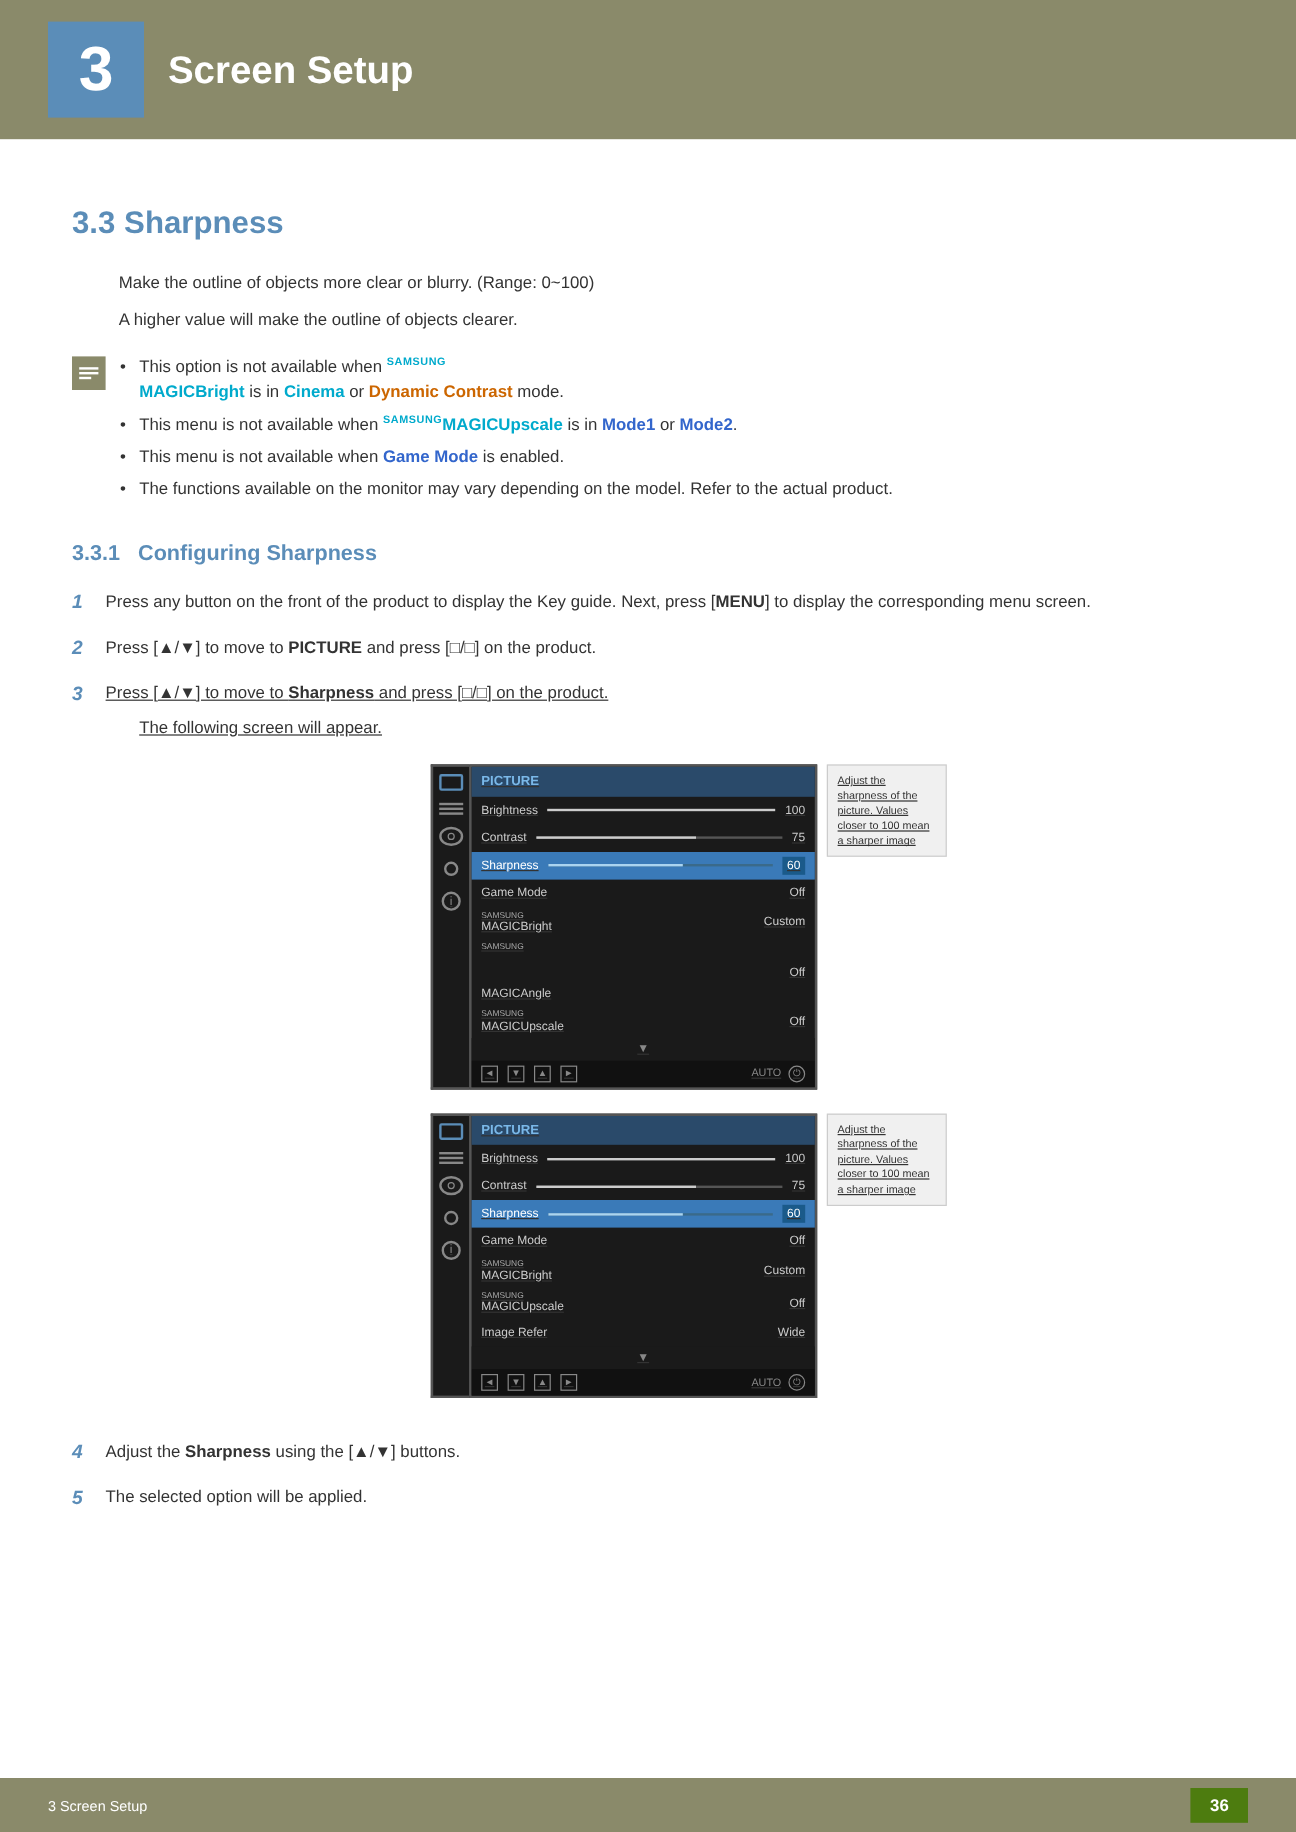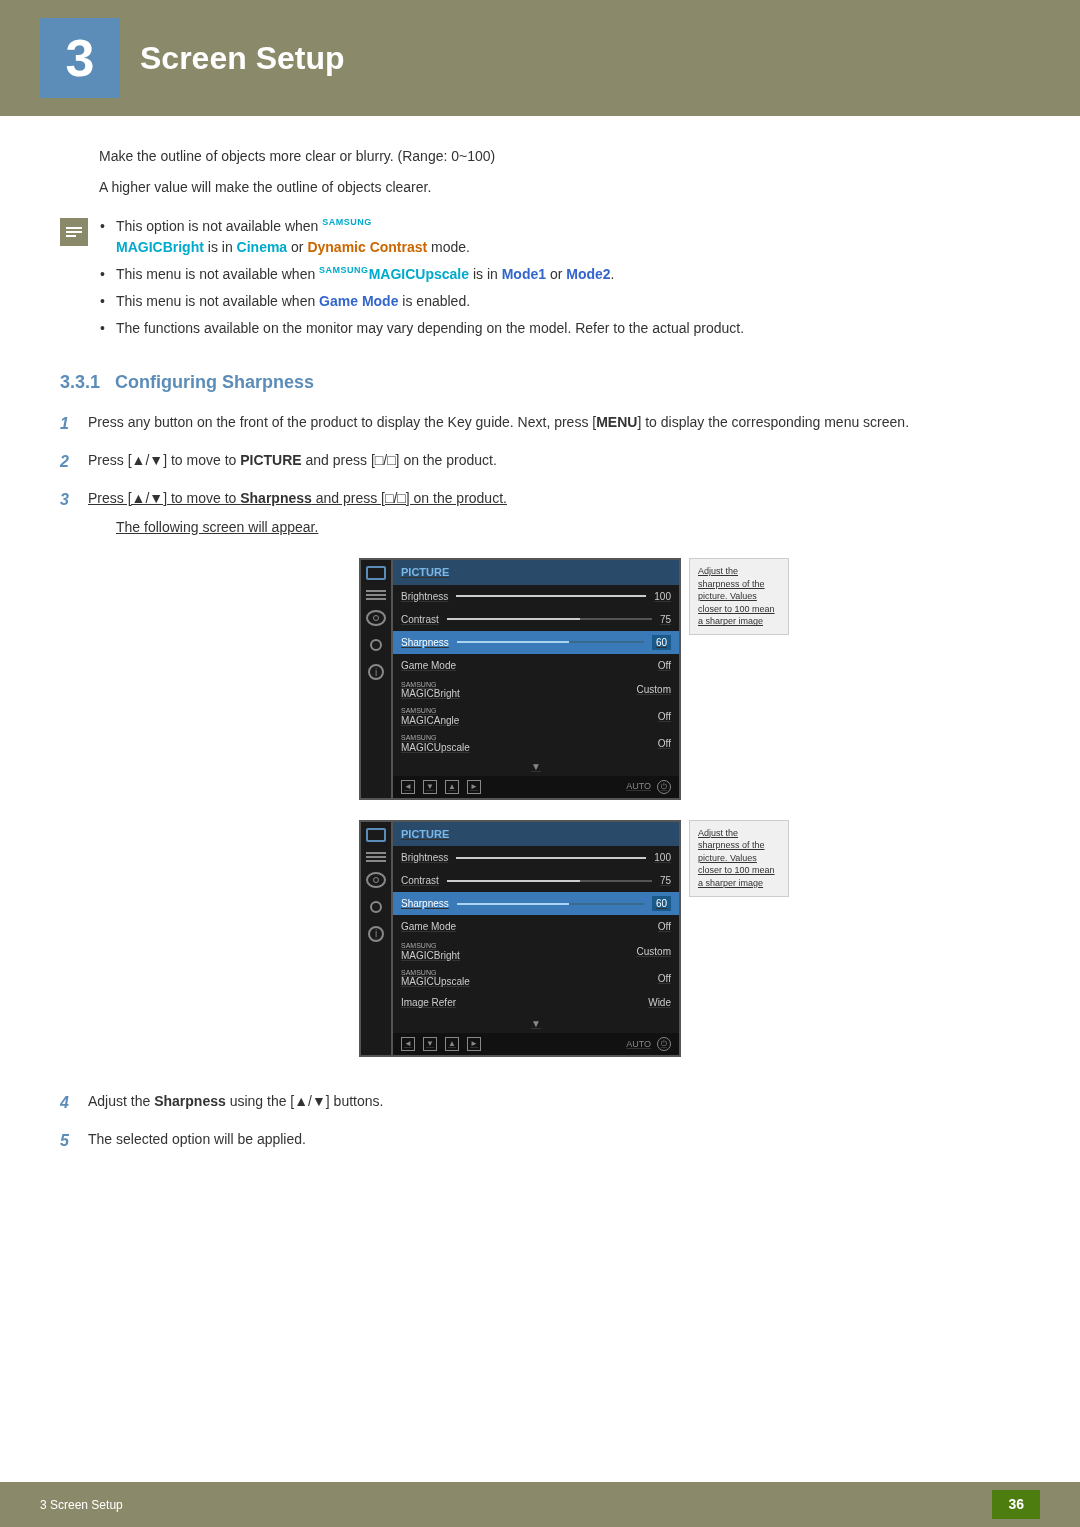--- a/index.html
+++ b/index.html
@@ -242,20 +242,24 @@
 
 <div class="chapter-header">
   <div class="chapter-number-box">
     <span>3</span>
   </div>
   <div class="chapter-title">Screen Setup</div>
 </div>
 
 <div class="content">
 
+  <h2 class="section-title">
+    <span>3.3</span>
+    <span>Sharpness</span>
+  </h2>
 
   <p class="description">Make the outline of objects more clear or blurry. (Range: 0~100)</p>
   <p class="description">A higher value will make the outline of objects clearer.</p>
 
   <div class="note-box">
     <div class="note-icon">
       <div style="display:flex;flex-direction:column;gap:2px;padding:3px;">
         <div style="width:16px;height:2px;background:#fff;"></div>
         <div style="width:16px;height:2px;background:#fff;"></div>
         <div style="width:10px;height:2px;background:#fff;"></div>
@@ -369,21 +373,21 @@
                   <div style="display:flex;flex-direction:column;line-height:1.1;">
                     <span style="font-size:7px;color:#aaa;">SAMSUNG</span>
                     <span style="font-size:10px;color:#ccc;">MAGICBright</span>
                   </div>
                   <span style="font-size:10px;color:#ccc;">Custom</span>
                 </div>
 
                 <div class="monitor-menu-row">
                   <div style="display:flex;flex-direction:column;line-height:1.1;">
                     <span style="font-size:7px;color:#aaa;">SAMSUNG</span>
-                    <span style="font-size:10px;color:#ccc;">MAGICAngle</span>
+                    <span style="font-size:10px;color:#ccc;margin-top:29px;">MAGICAngle</span>
                   </div>
                   <span style="font-size:10px;color:#ccc;">Off</span>
                 </div>
 
                 <div class="monitor-menu-row">
                   <div style="display:flex;flex-direction:column;line-height:1.1;">
                     <span style="font-size:7px;color:#aaa;">SAMSUNG</span>
                     <span style="font-size:10px;color:#ccc;">MAGICUpscale</span>
                   </div>
                   <span style="font-size:10px;color:#ccc;">Off</span>

